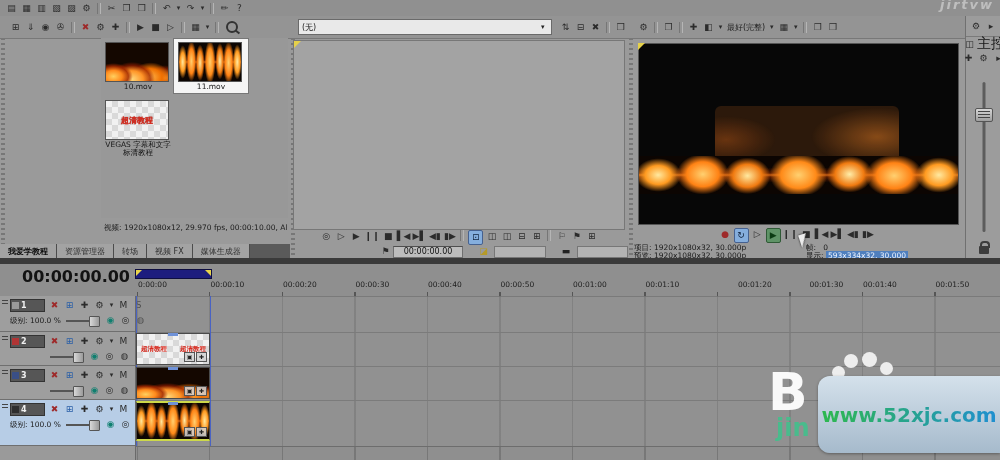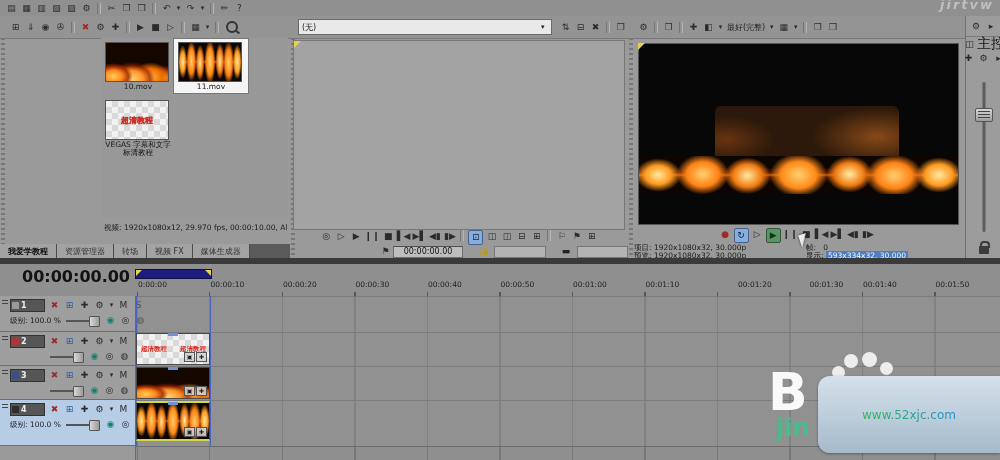--- a/index.html
+++ b/index.html
@@ -175,21 +175,21 @@
   #paw{left:832px;top:352px;width:70px;height:56px;z-index:6}
   #paw .pad{position:absolute;left:16px;top:24px;width:34px;height:26px;background:#ededed;
             border-radius:50% 50% 45% 45%}
   #paw .toe{position:absolute;background:#ededed;border-radius:50%}
   #wm-box{left:818px;top:376px;width:182px;height:77px;z-index:7;border-radius:12px 0 0 12px;
           background:linear-gradient(180deg,#d4e1eb,#a6bacc);box-shadow:0 1px 3px rgba(0,0,0,.35);
           display:flex;flex-direction:column;align-items:center;justify-content:center}
   #wm-title{font-size:29px;font-weight:bold;letter-spacing:1px;line-height:30px;
             background:linear-gradient(90deg,#2eb84e 20%,#1f8fd0 85%);
             -webkit-background-clip:text;background-clip:text;color:transparent}
-  #wm-url{font-size:12px;font-weight:normal;
+  #wm-url{font-size:20px;font-weight:bold;
           background:linear-gradient(90deg,#2eb84e,#1f8fd0);
           -webkit-background-clip:text;background-clip:text;color:transparent}
 </style>
 </head>
 <body>
 
 <div id="main-toolbar" class="abs istrip">
     <span class="icon">▤</span>
     <span class="icon">▦</span>
     <span class="icon">▥</span>

